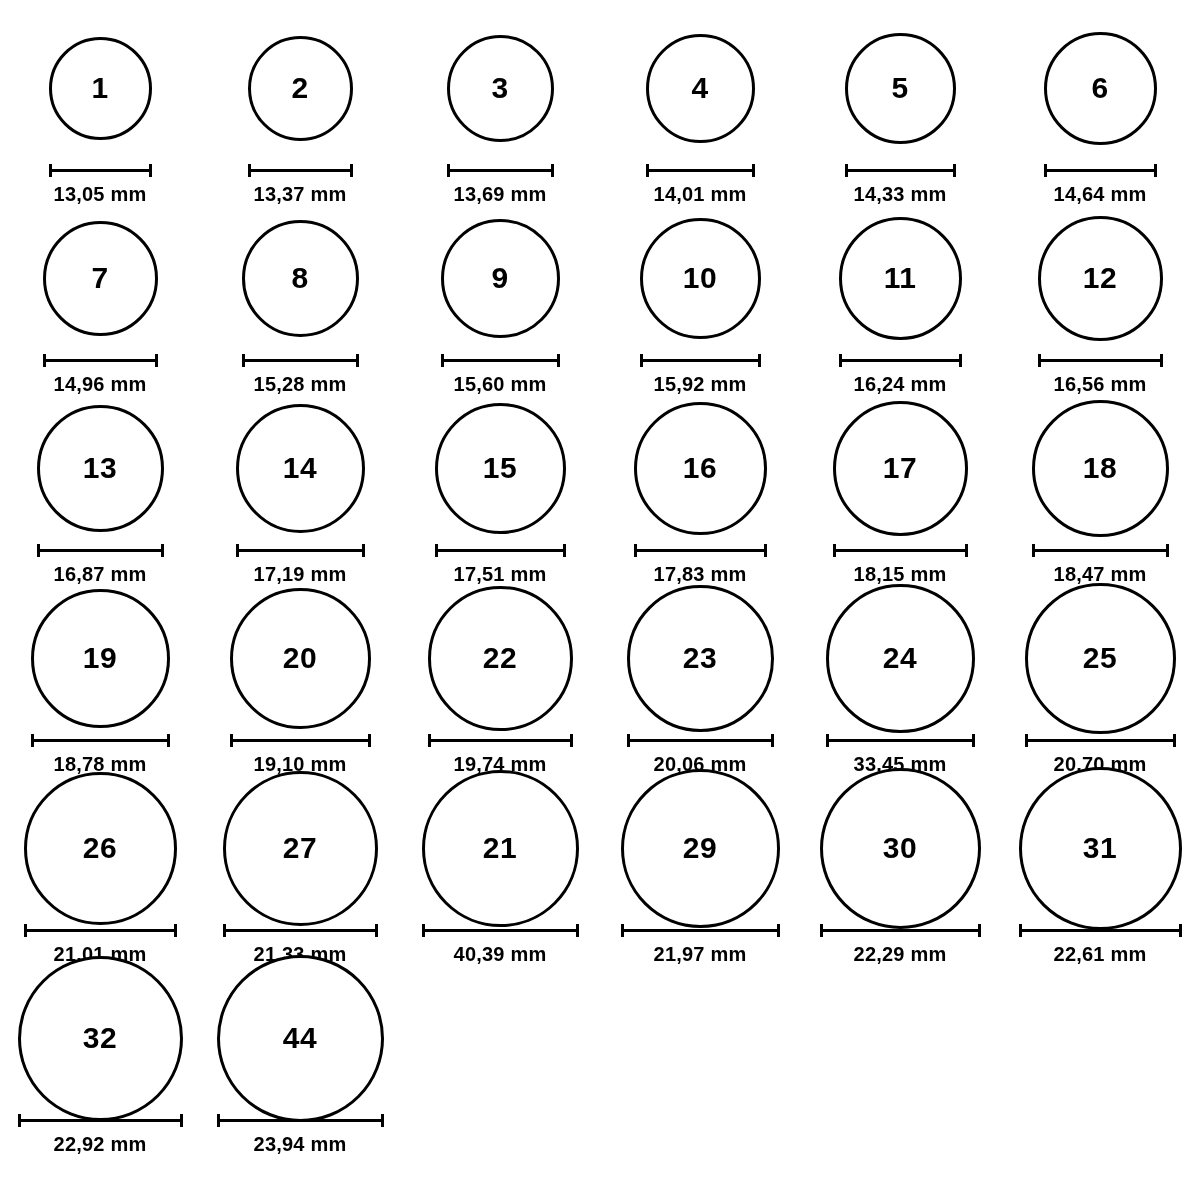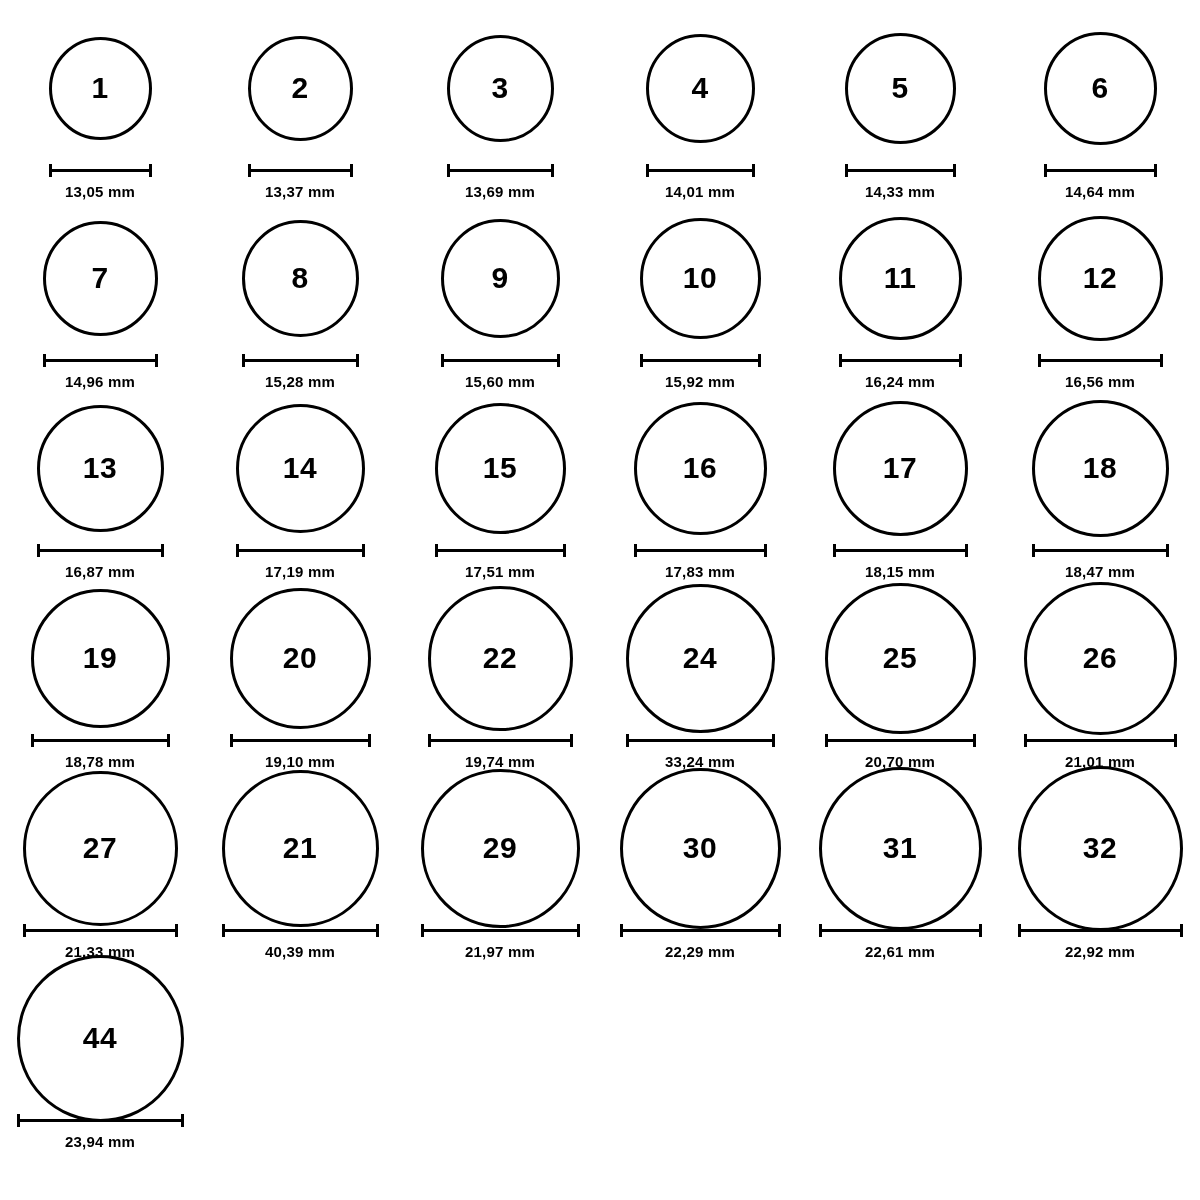--- a/index.html
+++ b/index.html
@@ -75,21 +75,21 @@
     position: absolute;
     top: 0;
     width: 3px;
     height: 13px;
     background: #000000;
   }
   .ruler .tick.left { left: 0; }
   .ruler .tick.right { right: 0; }
   .measure {
     margin-top: 7px;
-    font-size: 15px;
+    font-size: 20px;
     font-weight: bold;
     letter-spacing: 0.2px;
     color: #000000;
     white-space: nowrap;
   }
 </style>
 </head>
 <body>
 
 <div class="chart">
@@ -362,30 +362,43 @@
         </div>
         <div class="ruler" style="width: 145px;">
           <div class="bar"></div>
           <div class="tick left"></div>
           <div class="tick right"></div>
         </div>
         <div class="measure">19,74 mm</div>
       </div>
       <div class="cell">
         <div class="circle-wrap">
+          <div class="circle" style="width: 147px; height: 147px;">
+            <span class="circle-label">23</span>
+          </div>
+        </div>
+        <div class="ruler" style="width: 147px;">
+          <div class="bar"></div>
+          <div class="tick left"></div>
+          <div class="tick right"></div>
+        </div>
+        <div class="measure">20,06 mm</div>
+      </div>
+      <div class="cell">
+        <div class="circle-wrap">
           <div class="circle" style="width: 149px; height: 149px;">
             <span class="circle-label">24</span>
           </div>
         </div>
         <div class="ruler" style="width: 149px;">
           <div class="bar"></div>
           <div class="tick left"></div>
           <div class="tick right"></div>
         </div>
-        <div class="measure">33,24 mm</div>
+        <div class="measure">33,45 mm</div>
       </div>
       <div class="cell">
         <div class="circle-wrap">
           <div class="circle" style="width: 151px; height: 151px;">
             <span class="circle-label">25</span>
           </div>
         </div>
         <div class="ruler" style="width: 151px;">
           <div class="bar"></div>
           <div class="tick left"></div>

